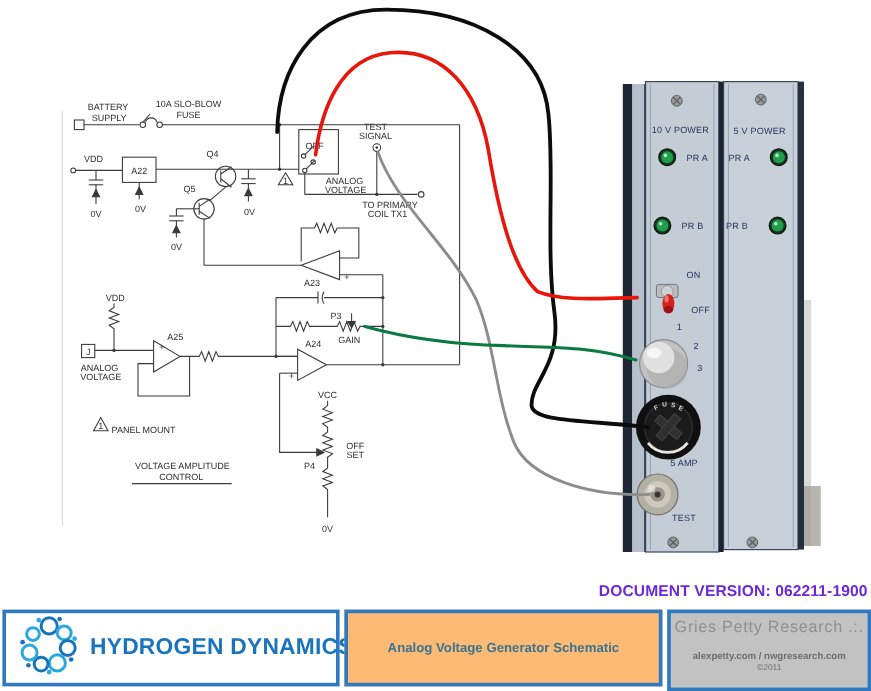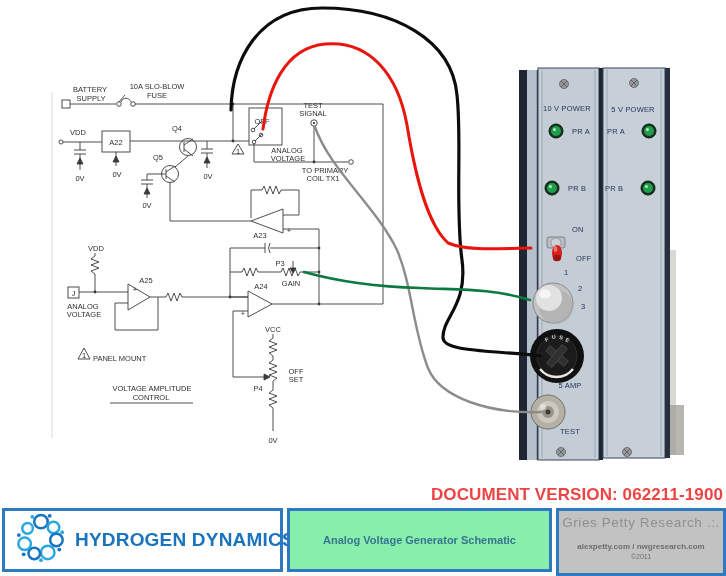--- a/index.html
+++ b/index.html
@@ -3,26 +3,26 @@
 <meta charset="utf-8">
 <style>
   html,body{margin:0;padding:0;background:#ffffff;}
   body{width:726px;height:576px;position:relative;overflow:hidden;
        font-family:"Liberation Sans", sans-serif;}
   .canvas{position:absolute;inset:0;}
   svg text{font-family:"Liberation Sans", sans-serif;}
   .schem-t{fill:#2e2e2e;font-size:7.5px;}
   .schem-s{stroke:#3a3a3a;stroke-width:0.9;fill:none;}
   .panel-t{fill:#24345a;font-size:7.5px;letter-spacing:.2px;}
-  .docver{position:absolute;top:485px;right:3px;font-size:17px;font-weight:bold;
-          color:#ef4444;letter-spacing:.1px;}
+  .docver{position:absolute;top:485px;right:3px;font-size:13px;font-weight:bold;
+          color:#6d28d9;letter-spacing:.1px;}
   .footer-box{position:absolute;top:508px;height:58px;border:3px solid #2e79c0;
               box-sizing:content-box;}
   .fb-left{left:2px;width:275px;background:#ffffff;display:flex;align-items:center;}
-  .fb-center{left:287px;width:259px;background:#86efac;display:flex;flex-direction:column;
+  .fb-center{left:287px;width:259px;background:#fdba74;display:flex;flex-direction:column;
              justify-content:center;text-align:center;}
   .fb-right{left:556px;width:164px;background:#c2c2c2;text-align:center;padding-top:4px;
             display:flex;flex-direction:column;justify-content:flex-start;}
   .brand{font-size:19px;font-weight:bold;color:#1a74bd;letter-spacing:.2px;white-space:nowrap;}
   .center-line{font-size:11px;font-weight:bold;color:#3a7390;line-height:15px;}
   .gp-title{font-size:13.5px;color:#8f8f8f;letter-spacing:.6px;}
   .gp-sub{font-size:8px;color:#6d6d6d;font-weight:bold;margin-top:12px;}
   .gp-year{font-size:7px;color:#6d6d6d;margin-top:2px;}
   .logo-wrap{margin-left:10px;margin-right:8px;flex:0 0 auto;}
 </style>

